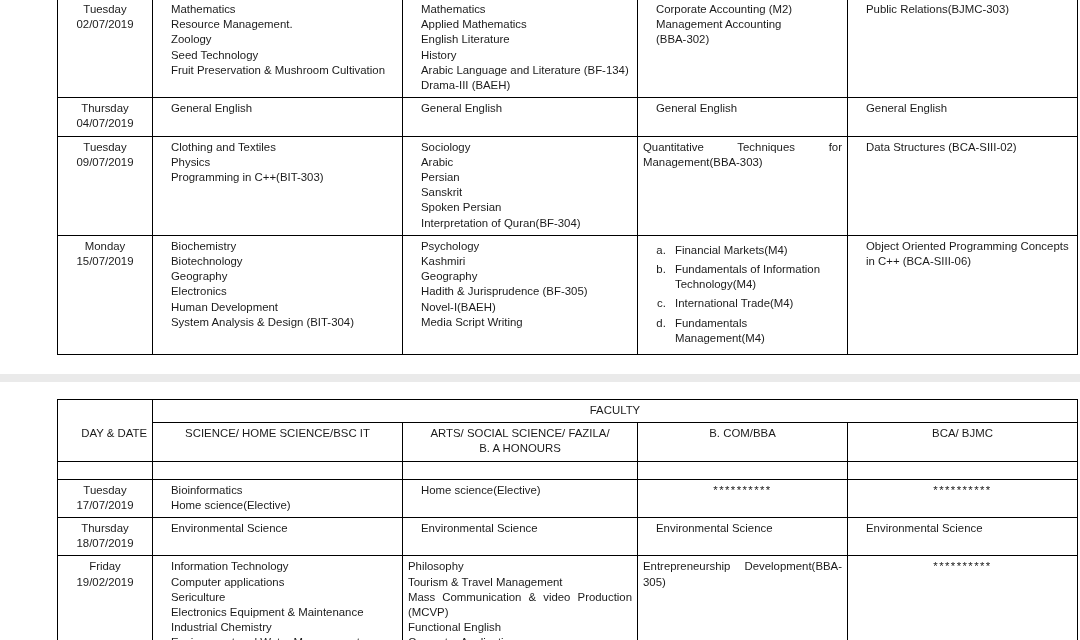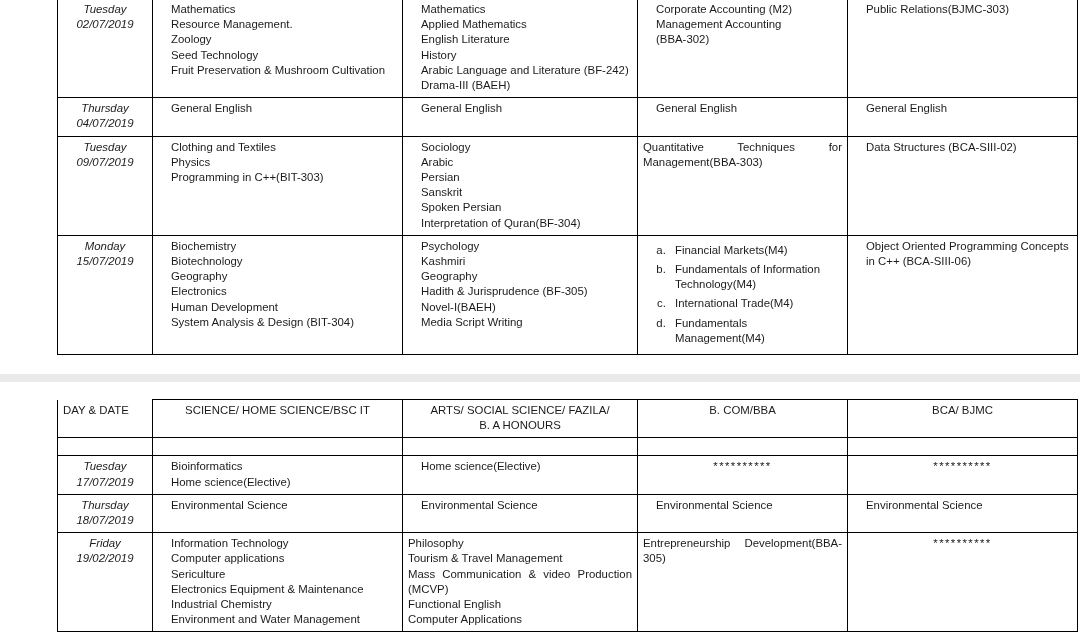--- a/index.html
+++ b/index.html
@@ -68,21 +68,21 @@
   col.c-bca  { width: 230px; }
 
   td.daycell {
     text-align: center;
     vertical-align: middle;
     font-weight: 700;
     font-size: 11.4px;
     line-height: 15px;
     padding: 3px 2px;
   }
-  td.daycell .d-line { display: block; white-space: nowrap; font-style: italic; }
+  td.daycell .d-line { display: block; white-space: nowrap; }
 
   ul.subs { margin: 0; padding: 0; list-style: none; }
   ul.subs li { display: block; white-space: normal; padding-left: 13px; }
 
   td.justify { text-align: justify; text-align-last: justify; }
   td.justify .jline { display: block; }
   td.justify .jlast { text-align: right; text-align-last: left; }
 
   td.stars { text-align: center; font-size: 11.5px; letter-spacing: 1.4px; }
 
@@ -103,21 +103,21 @@
   th.colhead {
     text-align: center;
     font-weight: 700;
     font-size: 11.6px;
     vertical-align: middle;
     line-height: 15px;
     padding: 4px 4px 5px 4px;
   }
   th.colhead .h2 { display: block; }
   th.dayhead {
-    text-align: left;
+    text-align: right;
     font-weight: 700;
     font-size: 11.6px;
     vertical-align: middle;
     border-top: 1px solid #000;
   }
   td.spacer-row { height: 10px; padding: 0; }
 
   
   .brace-wrap { position: relative; }
 </style>
@@ -153,21 +153,21 @@
               <li>Seed Technology</li>
               <li>Fruit Preservation &amp; Mushroom Cultivation</li>
             </ul>
           </td>
           <td>
             <ul class="subs">
               <li>Mathematics</li>
               <li>Applied Mathematics</li>
               <li>English Literature</li>
               <li>History</li>
-              <li>Arabic Language and Literature (BF-242)</li>
+              <li>Arabic Language and Literature (BF-134)</li>
               <li>Drama-III (BAEH)</li>
             </ul>
           </td>
           <td>
             <ul class="subs">
               <li>Corporate Accounting (M2)</li>
               <li>Management Accounting</li>
               <li>(BBA-302)</li>
             </ul>
           </td>
@@ -284,20 +284,24 @@
   <div class="tbl-wrap" id="table-bottom">
     <table class="sched">
       <colgroup>
         <col class="c-date">
           <col class="c-sci">
           <col class="c-arts">
           <col class="c-com">
           <col class="c-bca">
       </colgroup>
       <thead>
+        <tr>
+          <td style="border-bottom:none;"></td>
+          <th class="faculty-head" colspan="4">FACULTY</th>
+        </tr>
         <tr>
           <th class="dayhead" style="border-top:none;">DAY &amp; DATE</th>
           <th class="colhead">
             <span class="h2">SCIENCE/ HOME SCIENCE/BSC IT</span>
           </th>
           <th class="colhead">
             <span class="h2">ARTS/ SOCIAL SCIENCE/ FAZILA/</span>
             <span class="h2">B. A HONOURS</span>
           </th>
           <th class="colhead">

